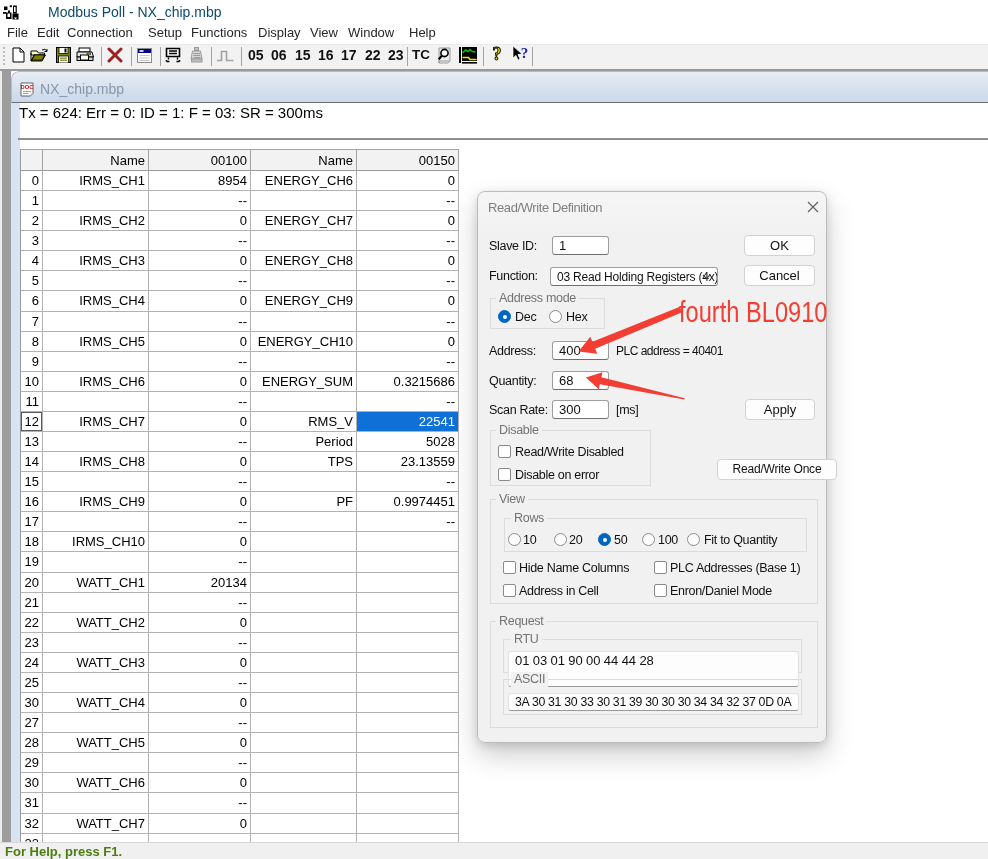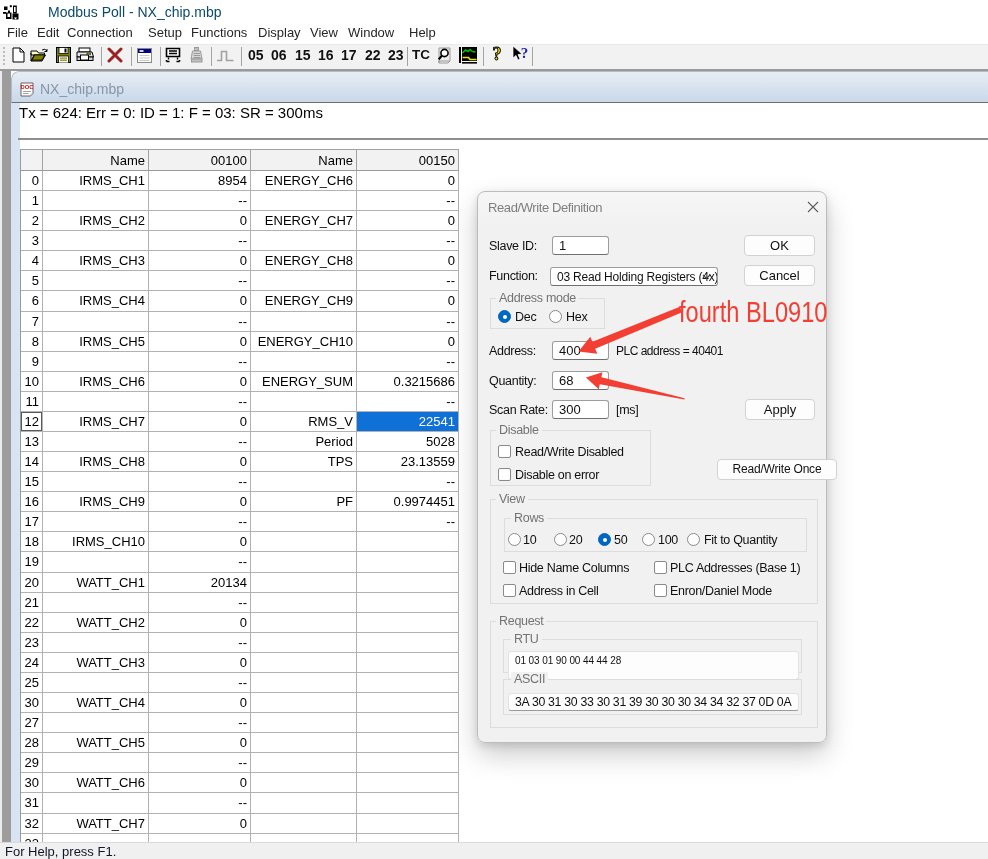--- a/index.html
+++ b/index.html
@@ -29,21 +29,21 @@
 .gc{position:absolute;top:0;height:100%;box-sizing:border-box;border-right:1px solid #b2b2b2;border-bottom:1px solid #b2b2b2;
  font-size:13px;color:#000;text-align:right;padding-right:3px;line-height:19px;overflow:hidden;}
 .ghead .gc{background:#f2f2f2;border-right:1px solid #a2a2a2;border-bottom:1px solid #9a9a9a;border-top:1px solid #a2a2a2;line-height:21px;}
 .c0{left:0;width:22px;}
 .c1{left:22px;width:106px;}
 .c2{left:128px;width:102px;}
 .c3{left:230px;width:106px;}
 .c4{left:336px;width:102px;}
 .sel{background:#0f70d7;color:#fff;}
 .cur{box-shadow:inset 0 0 0 1px #5a5a5a;}
-#status{left:0;top:842px;width:988px;height:17px;background:#f0f0f0;border-top:1px solid #d9d9d9;font-size:13px;color:#0f172a;padding:1px 0 0 5px;box-sizing:border-box;}
+#status{left:0;top:842px;width:988px;height:17px;background:#f0f0f0;border-top:1px solid #d9d9d9;font-size:13px;color:#4d7c0f;padding:1px 0 0 5px;box-sizing:border-box;font-weight:bold;}
 #dlg{left:477px;top:191px;width:350px;height:552px;background:linear-gradient(#f6f6f6,#f2f2f2 30px,#f1f1f1 40px);border:1px solid #bcbcbc;border-radius:8px;
  box-shadow:0 12px 28px rgba(0,0,0,.2), 0 3px 8px rgba(0,0,0,.12);box-sizing:border-box;}
 #dlg > *{position:absolute;}
 #dlgtitle{left:10px;top:8px;font-size:13px;letter-spacing:-0.4px;color:#7f7f7f;}
 .lbl{font-size:12.5px;color:#111;line-height:16px;white-space:nowrap;letter-spacing:-0.3px;}
 .tb{background:#fff;border:1px solid #9d9d9d;border-bottom-color:#6f6f6f;border-radius:3px;
  font-size:13px;color:#111;padding-left:6px;box-sizing:border-box;white-space:nowrap;overflow:hidden;}
 .btn{background:#fdfdfd;border:1px solid #d2d2d2;border-radius:4px;font-size:13px;color:#111;
  text-align:center;box-sizing:border-box;white-space:nowrap;overflow:hidden;}
 .grp{border:1px solid #dcdcdc;box-sizing:border-box;}
@@ -490,21 +490,21 @@
 <div class="chk" style="left:176px;top:369px"></div>
     <div class="lbl" style="left:192px;top:368px">PLC Addresses (Base 1)</div>
 <div class="chk" style="left:25px;top:392px"></div>
     <div class="lbl" style="left:41px;top:391px">Address in Cell</div>
 <div class="chk" style="left:176px;top:392px"></div>
     <div class="lbl" style="left:192px;top:391px">Enron/Daniel Mode</div>
 <div class="grp" style="left:12px;top:429px;width:328px;height:107px"></div>
 <div class="grplbl" style="left:18px;top:422px">Request</div>
 <div class="grp" style="left:25px;top:447px;width:299px;height:34px"></div>
 <div class="grplbl" style="left:33px;top:440px">RTU</div>
-<div class="tb" style="left:30px;top:459px;width:291px;height:29px;line-height:17px;border-color:#e2e2e2;border-bottom-color:#9a9a9a;background:#fdfdfd;font-size:10px;letter-spacing:-0.1px">01 03 01 90 00 44 44 28</div>
+<div class="tb" style="left:30px;top:459px;width:291px;height:36px;line-height:17px;border-color:#e2e2e2;border-bottom-color:#9a9a9a;background:#fdfdfd;font-size:13px;letter-spacing:-0.1px">01 03 01 90 00 44 44 28</div>
 <div class="grp" style="left:25px;top:487px;width:299px;height:36px"></div>
 <div class="grplbl" style="left:33px;top:480px">ASCII</div>
 <div class="tb" style="left:30px;top:501px;width:291px;height:18px;line-height:17px;border-color:#e2e2e2;border-bottom-color:#9a9a9a;background:#fdfdfd;font-size:12.3px;letter-spacing:-0.3px">3A 30 31 30 33 30 31 39 30 30 30 34 34 32 37 0D 0A</div>
 </div>
 <div class="abs" id="redtxt">fourth BL0910</div>
 <svg class="abs" style="left:560px;top:290px" width="160" height="120" viewBox="0 0 160 120">
 <polygon fill="#f23e33" points="18.5,61.5 30.3,46.7 32.4,51.7 119.9,16.7 122.1,22.3 35.2,58.7 37.3,63.7"></polygon>
 </svg>
 <svg class="abs" style="left:575px;top:365px" width="120" height="45" viewBox="0 0 120 45">
 <polygon fill="#f23e33" points="10.9,12.6 27.4,7.3 26.4,12.3 109.6,33.2 109.4,34.4 24.8,19.3 23.8,24.3"></polygon>

